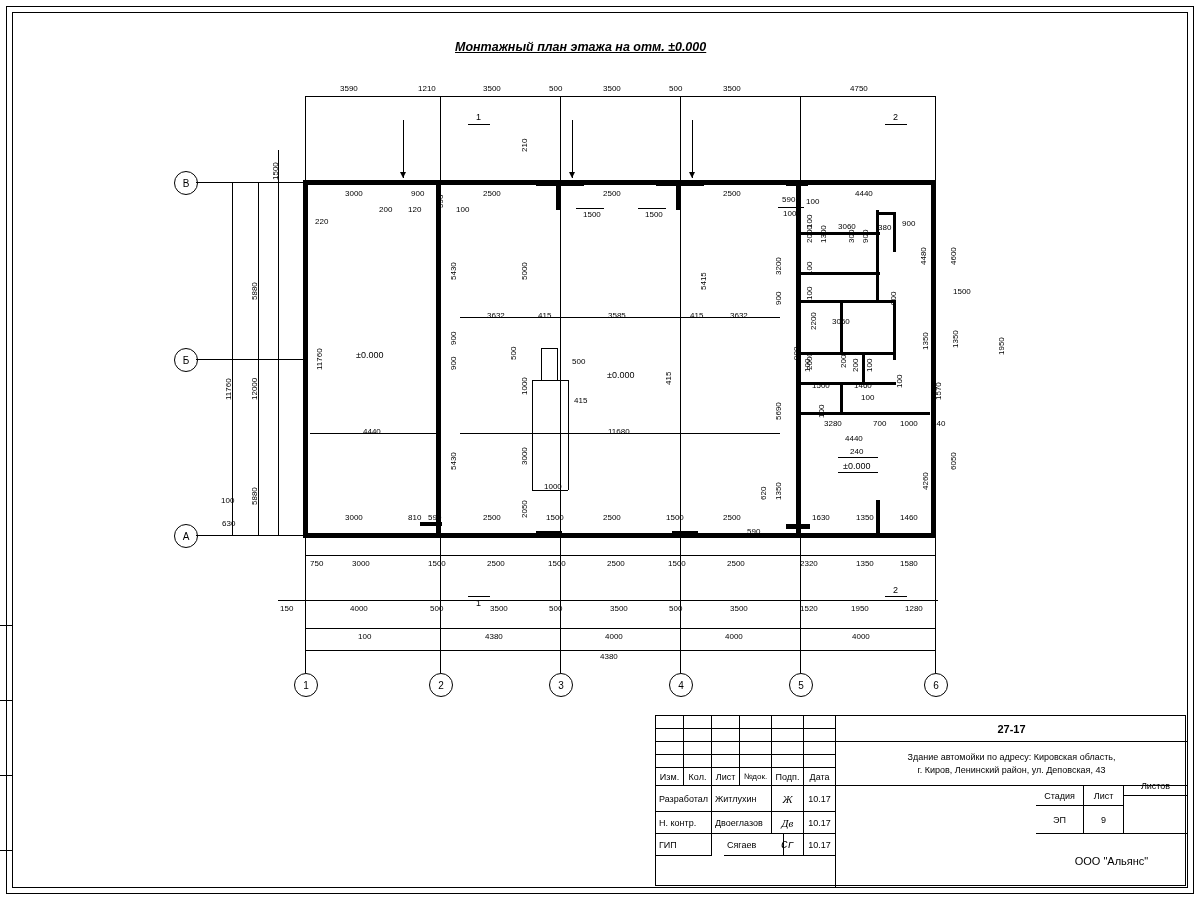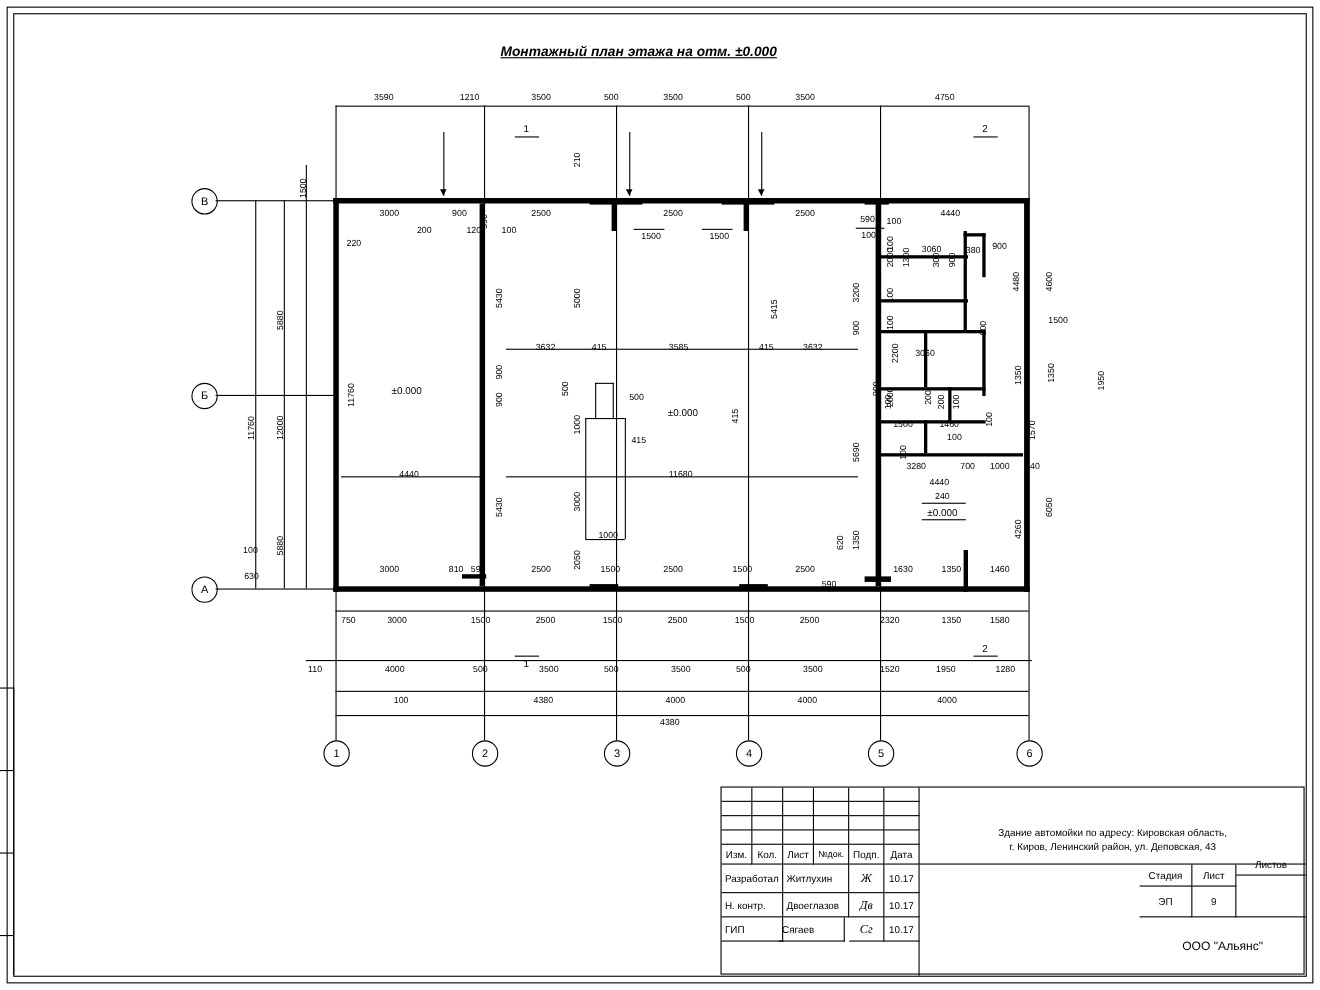--- a/index.html
+++ b/index.html
@@ -244,21 +244,21 @@
     <div class="dim" style="left:411px; top:190px;">900</div>
     <div class="dim rot" style="left:437px; top:208px;">590</div>
     <div class="dim" style="left:483px; top:190px;">2500</div>
     <div class="dim" style="left:603px; top:190px;">2500</div>
     <div class="dim" style="left:723px; top:190px;">2500</div>
     <div class="dim" style="left:782px; top:196px;">590</div>
     <div class="dim" style="left:855px; top:190px;">4440</div>
 
     <div class="dim" style="left:315px; top:218px;">220</div>
     <div class="dim" style="left:379px; top:206px;">200</div>
-    <div class="dim" style="left:408px; top:206px;margin-left:16px;">120</div>
+    <div class="dim" style="left:408px; top:206px;">120</div>
     <div class="dim" style="left:456px; top:206px;">100</div>
     <div class="dim" style="left:783px; top:210px;">100</div>
     <div class="dim" style="left:806px; top:198px;">100</div>
 
     <div class="dim" style="left:583px; top:211px;">1500</div>
     <div class="dim" style="left:645px; top:211px;">1500</div>
     <div class="dim rot" style="left:521px; top:152px;">210</div>
 
     <div class="thin" style="left:576px; top:208px; width:28px; height:1px;"></div>
     <div class="thin" style="left:638px; top:208px; width:28px; height:1px;"></div>
@@ -365,21 +365,21 @@
     <div class="dim" style="left:487px; top:560px;">2500</div>
     <div class="dim" style="left:548px; top:560px;">1500</div>
     <div class="dim" style="left:607px; top:560px;">2500</div>
     <div class="dim" style="left:668px; top:560px;">1500</div>
     <div class="dim" style="left:727px; top:560px;">2500</div>
     <div class="dim" style="left:800px; top:560px;">2320</div>
     <div class="dim" style="left:856px; top:560px;">1350</div>
     <div class="dim" style="left:900px; top:560px;">1580</div>
 
     <div class="thin" style="left:278px; top:600px; width:660px; height:1px;"></div>
-    <div class="dim" style="left:280px; top:605px;">110</div>
+    <div class="dim" style="left:280px; top:605px;">150</div>
     <div class="dim" style="left:350px; top:605px;">4000</div>
     <div class="dim" style="left:430px; top:605px;">500</div>
     <div class="dim" style="left:490px; top:605px;">3500</div>
     <div class="dim" style="left:549px; top:605px;">500</div>
     <div class="dim" style="left:610px; top:605px;">3500</div>
     <div class="dim" style="left:669px; top:605px;">500</div>
     <div class="dim" style="left:730px; top:605px;">3500</div>
     <div class="dim" style="left:800px; top:605px;">1520</div>
     <div class="dim" style="left:851px; top:605px;">1950</div>
     <div class="dim" style="left:905px; top:605px;">1280</div>
@@ -449,26 +449,27 @@
     <div class="tb-cell left" style="left:56px; top:70px; width:60px; height:26px;">Житлухин</div>
     <div class="tb-cell sig" style="left:116px; top:70px; width:32px; height:26px;">Ж</div>
     <div class="tb-cell" style="left:148px; top:70px; width:32px; height:26px;">10.17</div>
 
     <div class="tb-cell left" style="left:0; top:96px; width:56px; height:22px;">Н. контр.</div>
     <div class="tb-cell left" style="left:56px; top:96px; width:60px; height:22px;">Двоеглазов</div>
     <div class="tb-cell sig" style="left:116px; top:96px; width:32px; height:22px;">Дв</div>
     <div class="tb-cell" style="left:148px; top:96px; width:32px; height:22px;">10.17</div>
 
     <div class="tb-cell left" style="left:0; top:118px; width:56px; height:22px;">ГИП</div>
-    <div class="tb-cell left" style="left:52px; top:118px; width:60px; height:22px;text-align:right;">Сягаев</div>
-    <div class="tb-cell sig" style="left:116px; top:118px; width:32px; height:22px;">Сг</div>
+    <div class="tb-cell left" style="left:68px; top:118px; width:60px; height:22px;text-align:right;">Сягаев</div>
+    <div class="tb-cell sig" style="left:116px; top:118px; width:32px; height:22px;font-family:Liberation Mono, monospace;">Сг</div>
     <div class="tb-cell" style="left:148px; top:118px; width:32px; height:22px;">10.17</div>
 
     <div class="tb-cell" style="left:0; top:140px; width:180px; height:31px; border-bottom:none;"></div>
 
+    <div class="tb-cell big" style="left:180px; top:0; width:351px; height:26px; border-right:none; font-weight:bold;">27-17</div>
 
     <div class="tb-cell" style="left:180px; top:26px; width:351px; height:44px; border-right:none; flex-direction:column; line-height:1.4;">
       <span>Здание автомойки по адресу: Кировская область,</span>
       <span>г. Киров, Ленинский район, ул. Деповская, 43</span>
     </div>
 
 
 
     <div class="tb-cell" style="left:380px; top:70px; width:48px; height:20px;">Стадия</div>
     <div class="tb-cell" style="left:428px; top:70px; width:40px; height:20px;">Лист</div>

